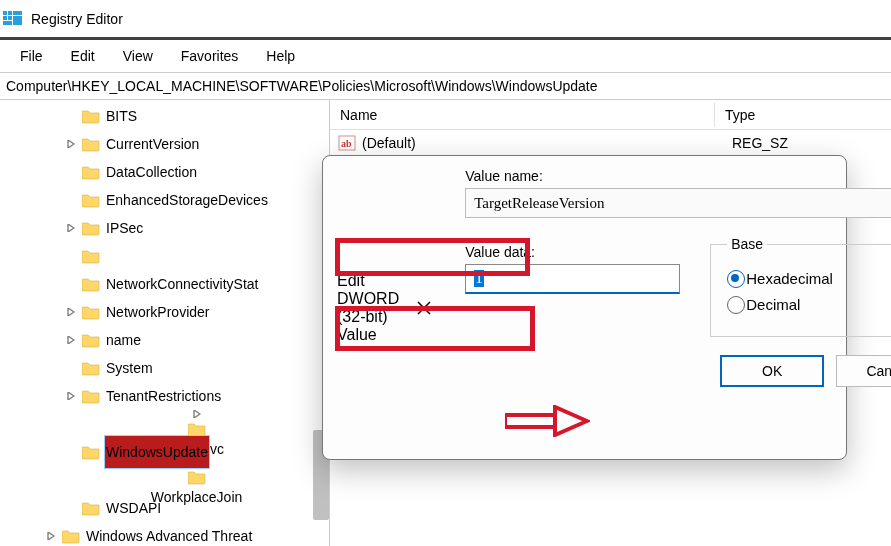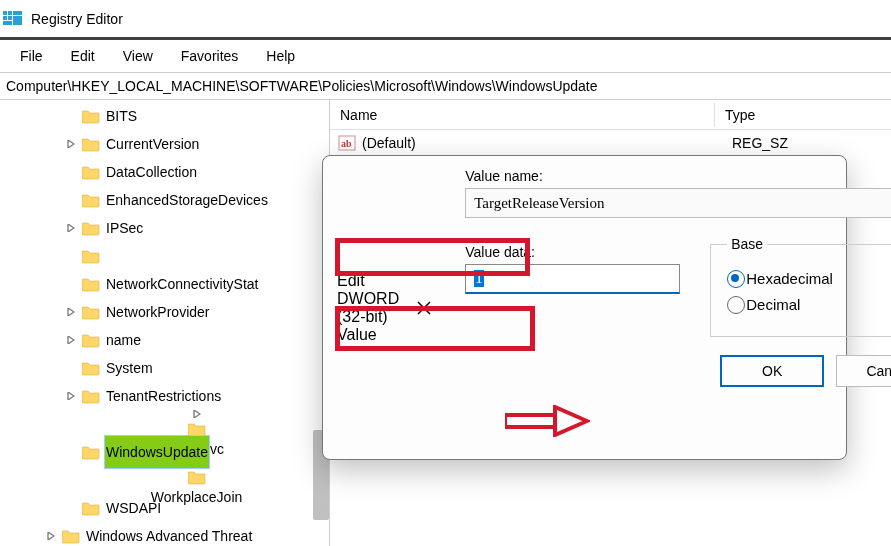--- a/index.html
+++ b/index.html
@@ -70,21 +70,21 @@
   .tree-inner { padding-left: 40px; }
   .tree-node {
     display: flex;
     align-items: center;
     height: 28px;
     padding-left: 4px;
     white-space: nowrap;
     gap: 4px;
   }
   .tree-node.selected .label-span {
-    background: #84cc16;
+    background: #b91c1c;
     border: 1px solid #99d1ff;
     padding: 8px 1px;
   }
   .expander {
     width: 14px; height: 14px;
     display: flex; align-items: center; justify-content: center;
     font-size: 10px;
     color: #666;
   }
   .expander.empty { visibility: hidden; }

